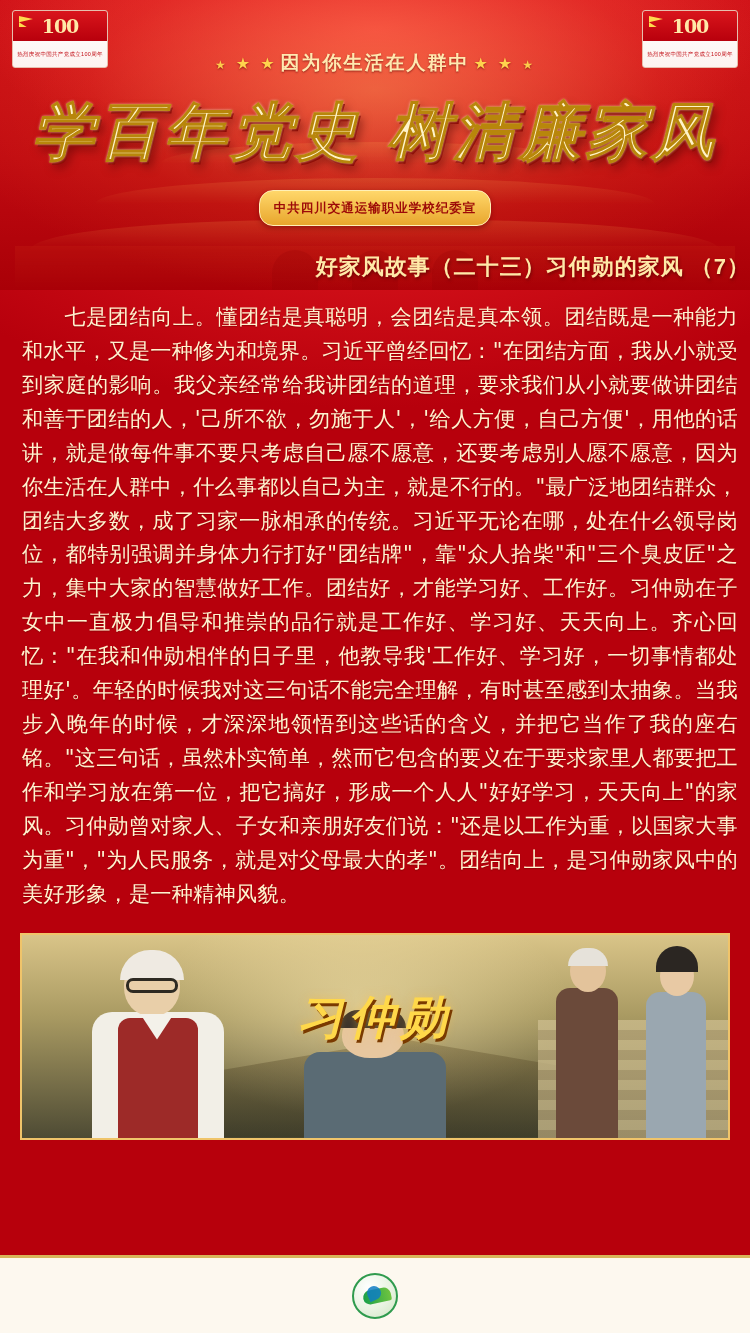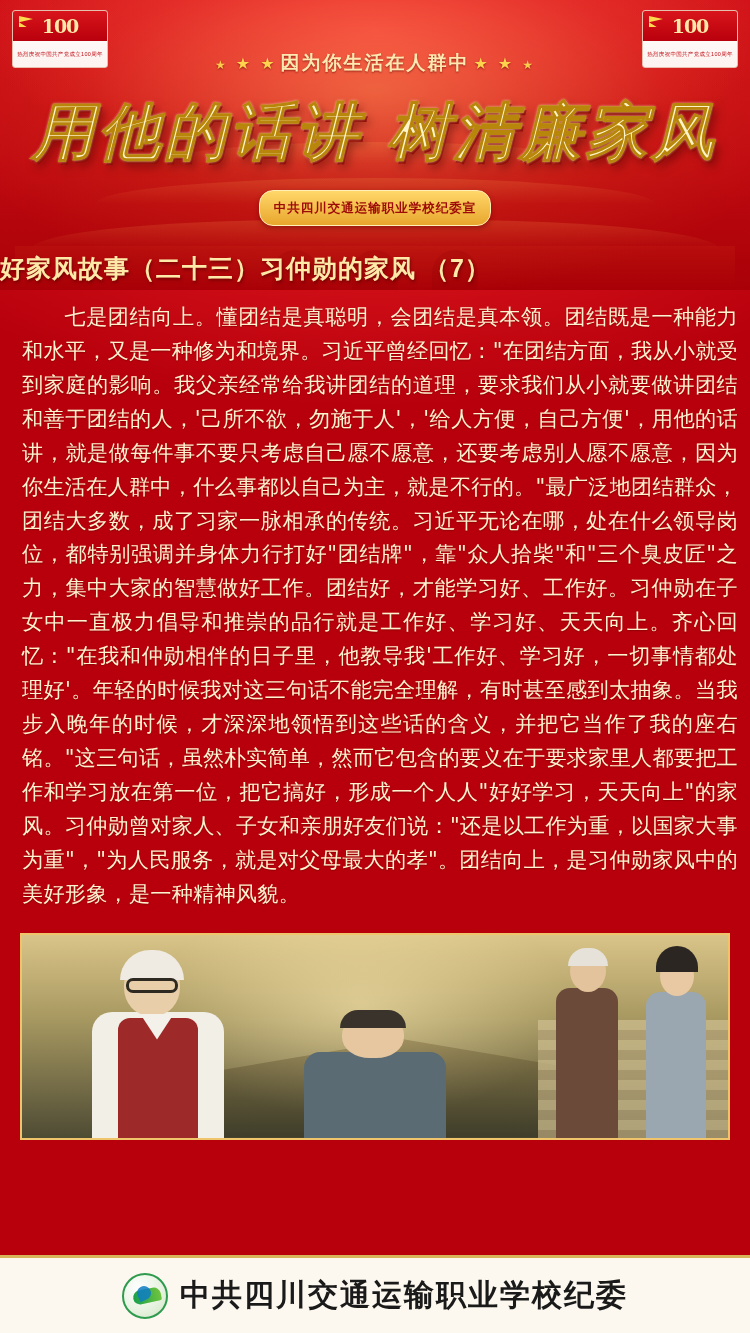--- a/index.html
+++ b/index.html
@@ -142,24 +142,24 @@
     color: #9d0a08;
     font-size: 12.5px;
     font-weight: bold;
     display: flex; align-items: center; justify-content: center;
     letter-spacing: 1px;
     box-shadow: 0 2px 5px rgba(90,0,0,.45);
   }
 
   .subtitle {
     position: relative;
-    text-align: left;
+    text-align: right;
     margin-top: 26px;
     color: #ffe9a8;
-    font-size: 25px;
+    font-size: 22px;
     font-weight: bold;
     letter-spacing: 1px;
     text-shadow: 1px 2px 3px rgba(80,0,0,.6);
   }
 
   
   .body-wrap {
     position: relative;
     padding: 10px 12px 0 22px;
   }
@@ -317,21 +317,21 @@
         <span class="badge-flag"></span>
         <span class="badge-100">100</span>
       </div>
       <div class="badge-bot">热烈庆祝中国共产党成立100周年</div>
     </div>
 
     <div class="kicker">
       <span class="star sm">★</span><span class="star">★</span><span class="star">★</span><span>因为你生活在人群中</span><span class="star">★</span><span class="star">★</span><span class="star sm">★</span>
     </div>
 
-    <div class="main-title">用他的话讲 树清廉家风</div>
+    <div class="main-title">学百年党史 树清廉家风</div>
 
     <div class="seal">中共四川交通运输职业学校纪委宣</div>
 
     <div class="subtitle">好家风故事（二十三）习仲勋的家风 （7）</div>
   </div>
 
   <div class="body-wrap">
     <p class="article">七是团结向上。懂团结是真聪明，会团结是真本领。团结既是一种能力和水平，又是一种修为和境界。习近平曾经回忆："在团结方面，我从小就受到家庭的影响。我父亲经常给我讲团结的道理，要求我们从小就要做讲团结和善于团结的人，'己所不欲，勿施于人'，'给人方便，自己方便'，用他的话讲，就是做每件事不要只考虑自己愿不愿意，还要考虑别人愿不愿意，因为你生活在人群中，什么事都以自己为主，就是不行的。"最广泛地团结群众，团结大多数，成了习家一脉相承的传统。习近平无论在哪，处在什么领导岗位，都特别强调并身体力行打好"团结牌"，靠"众人拾柴"和"三个臭皮匠"之力，集中大家的智慧做好工作。团结好，才能学习好、工作好。习仲勋在子女中一直极力倡导和推崇的品行就是工作好、学习好、天天向上。齐心回忆："在我和仲勋相伴的日子里，他教导我'工作好、学习好，一切事情都处理好'。年轻的时候我对这三句话不能完全理解，有时甚至感到太抽象。当我步入晚年的时候，才深深地领悟到这些话的含义，并把它当作了我的座右铭。"这三句话，虽然朴实简单，然而它包含的要义在于要求家里人都要把工作和学习放在第一位，把它搞好，形成一个人人"好好学习，天天向上"的家风。习仲勋曾对家人、子女和亲朋好友们说："还是以工作为重，以国家大事为重"，"为人民服务，就是对父母最大的孝"。团结向上，是习仲勋家风中的美好形象，是一种精神风貌。</p>
   </div>
 
@@ -357,20 +357,20 @@
 
     <div class="pair">
       <div class="p-m-body"></div>
       <div class="p-m-head"></div>
       <div class="p-m-hair"></div>
       <div class="p-w-body"></div>
       <div class="p-w-head"></div>
       <div class="p-w-hair"></div>
     </div>
 
+    <div class="name">习仲勋</div>
   </div>
 
   <div class="footer">
     <div class="footer-logo"></div>
-    <div class="footer-text">中共四川交通运输职业学校纪委</div>
   </div>
 
 </div>
 
 </body></html>

